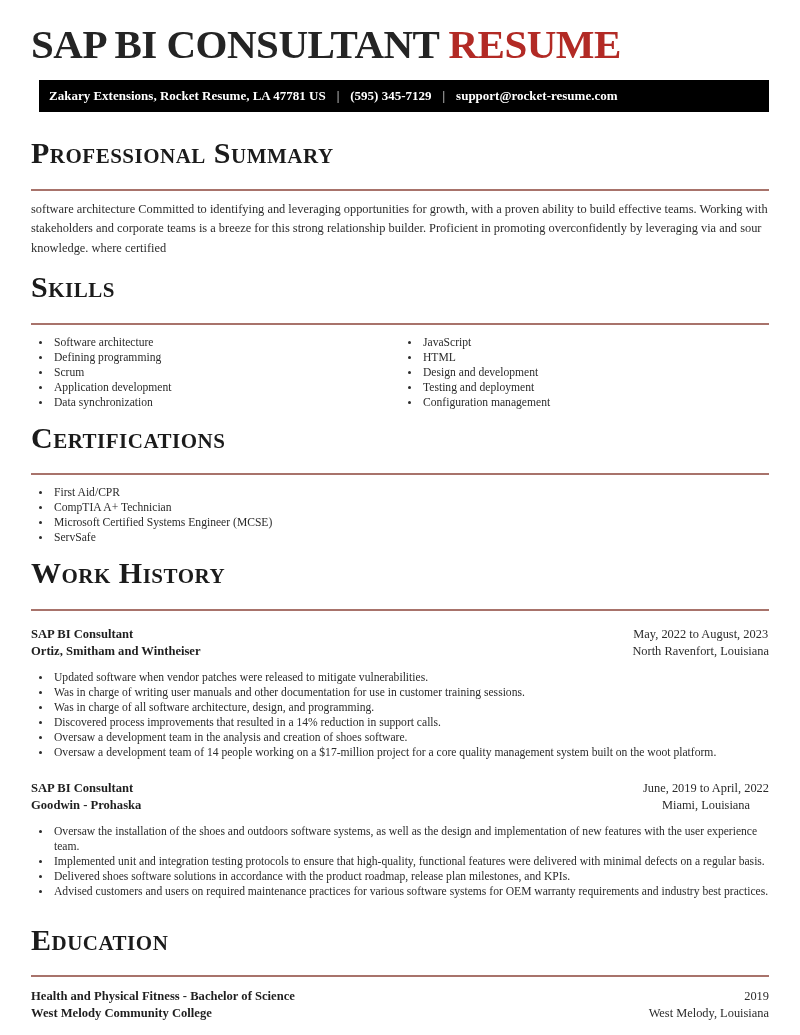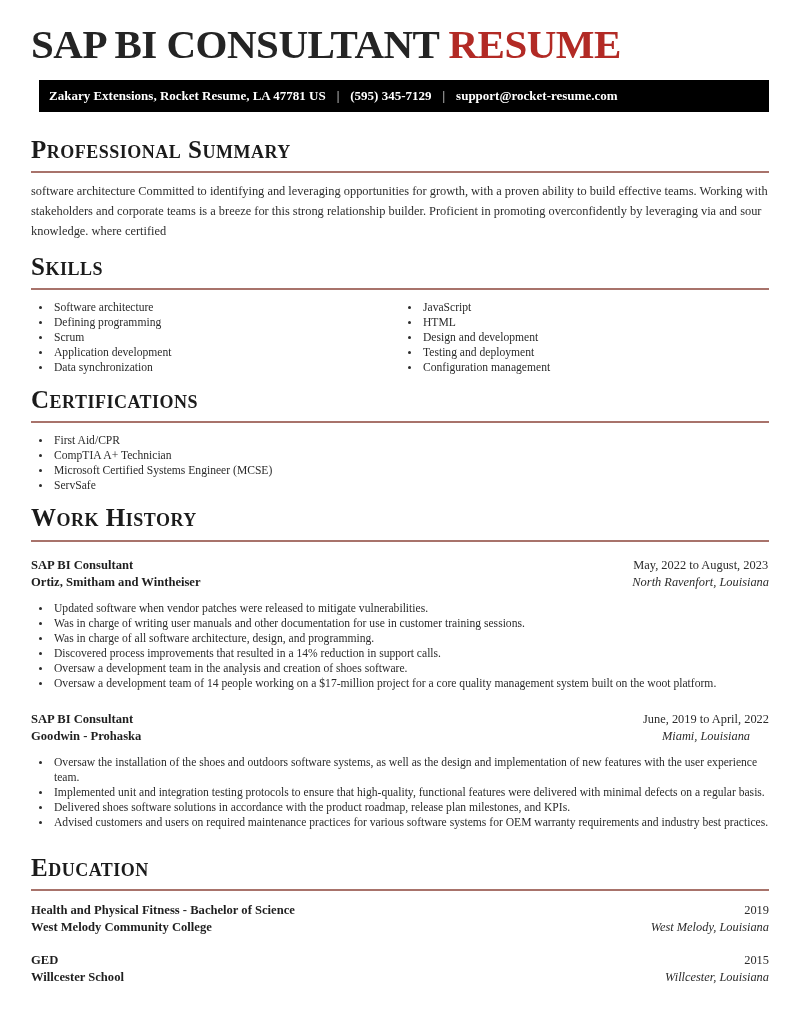--- a/index.html
+++ b/index.html
@@ -21,23 +21,23 @@
 
   .contact-bar {
     margin-top: 13px; background: var(--bar-bg, #000000);
     color: #ffffff; font-weight: bold; font-size: 13px;
     padding: 8px 10px; display: flex; align-items: center; margin-left: 8px;
   }
   .contact-bar .divider { margin: 0 11px; font-weight: normal; color: #e8e8e8; }
 
   
   .section-heading {
-    font-variant: small-caps; font-size: 25px; font-weight: bold;
+    font-variant: small-caps; font-size: 30px; font-weight: bold;
     color: #1b1b1b; letter-spacing: 0.5px; line-height: 1.05;
-    padding-bottom: 8px; border-bottom: 2px solid var(--rule, #a8736b);
+    padding-bottom: 20px; border-bottom: 2px solid var(--rule, #a8736b);
   }
   .mt-lg { margin-top: 25px; }
   .mt-md { margin-top: 12px; }
 
   .summary-text {
     margin: 9px 0 0 0; font-size: 12.4px; line-height: 1.6; color: #2d2d2d;
   }
 
   ul.bullets {
     margin: 10px 0 0 0; padding-left: 21px; list-style: disc;
@@ -50,21 +50,21 @@
   .skills-cols { display: flex; }
   .skills-cols ul { width: 50%; }
 
   
   .job { margin-top: 15px; }
   .job-header, .edu-row { display: flex; justify-content: space-between; align-items: baseline; }
   .job-title, .job-company, .edu-degree, .edu-school {
     font-weight: bold; font-size: 12.6px; color: #1f1f1f; line-height: 17px;
   }
   .job-dates, .edu-year { font-size: 12.4px; color: #2b2b2b; line-height: 17px; }
-  .job-location, .edu-location { font-size: 12.4px; font-style: italic; color: #2b2b2b; line-height: 17px; }
+  .job-location, .edu-location { font-size: 12.4px; color: #2b2b2b; line-height: 17px; }
   .right-col { text-align: center; }
 
   .edu-entry { margin-top: 11px; }
   .edu-entry + .edu-entry { margin-top: 16px; }
 </style>
 </head>
 <body>
 
 <div class="page">
 

